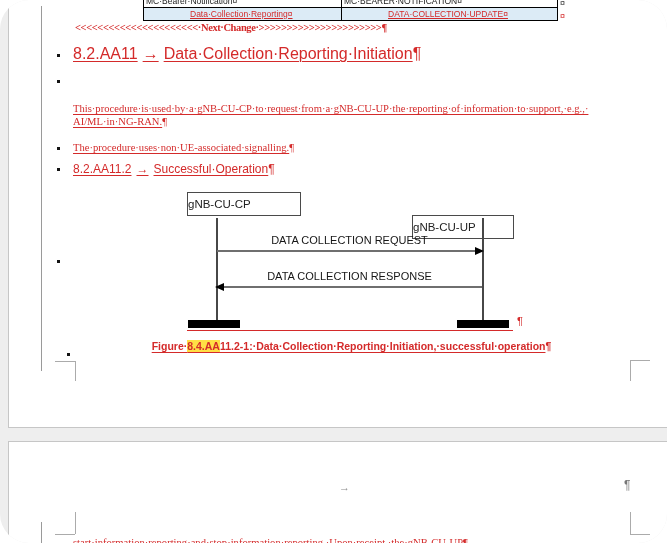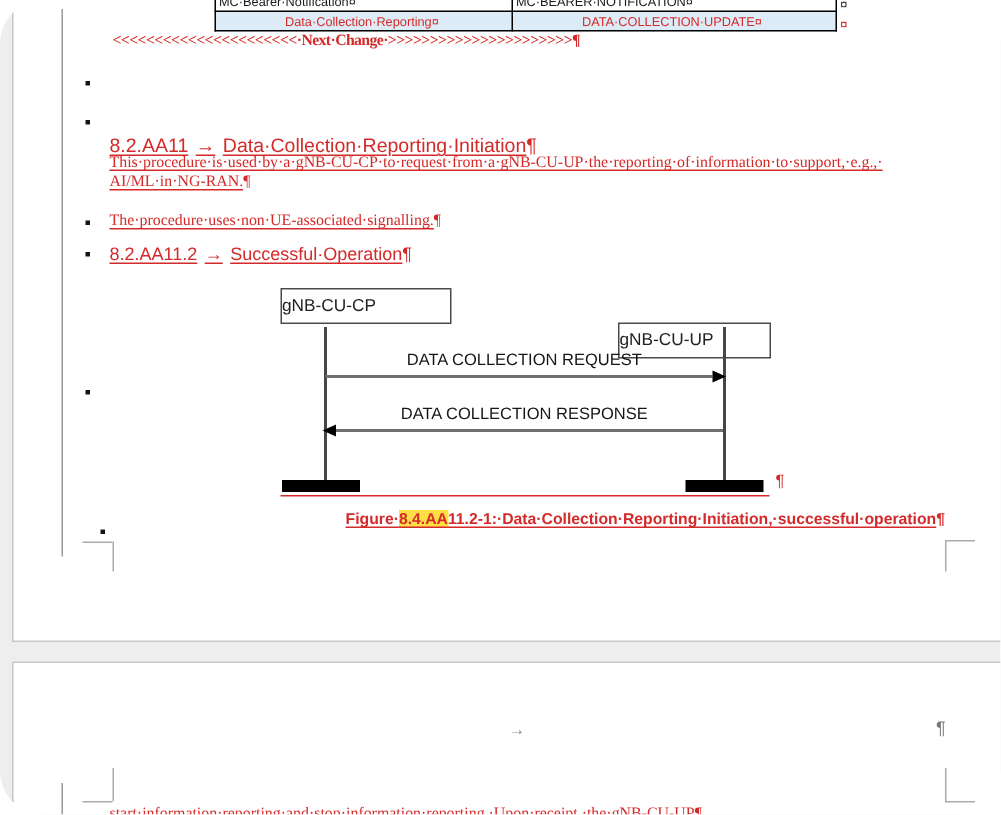--- a/index.html
+++ b/index.html
@@ -13,26 +13,26 @@
   .uwrap{text-decoration:underline;text-decoration-thickness:1px;text-underline-offset:2px;}
   .chgbar{position:absolute;width:1px;background:#9a9a9a;}
   .sq{position:absolute;width:3px;height:3px;background:#141414;}
   .crop{position:absolute;background:#ababab;}
   
   #tbl{position:absolute;left:134px;top:-4px;border-collapse:collapse;font-size:8.5px;line-height:1;color:#1a1a1a;}
   #tbl td{border:1px solid #000;height:12px;padding:0 2px;white-space:nowrap;}
   #tbl td.c1{width:193px;}
   #tbl td.c2{width:211px;}
   #tbl tr.hl td{background:#dcebf6;}
-  #tbl tr.hl td span{color:#d42a2a;padding-left:44px;}
+  #tbl tr.hl td span{color:#d42a2a;text-decoration:underline;padding-left:44px;}
   .endmark{position:absolute;left:551px;font-size:9px;line-height:1;}
   
   #nextchg{left:66px;top:24px;width:555px;text-align:left;font-family:"Liberation Serif",serif;
     font-weight:bold;font-size:10.5px;letter-spacing:-0.4px;}
-  .h1{left:64px;top:47px;font-size:13px;margin-top:44px;}
+  .h1{left:64px;top:47px;font-size:16px;}
   .h2{left:64px;top:77px;font-size:12px;}
   .h3{left:64px;top:164px;font-size:12px;}
   .heading .tabarrow{padding:0 5px;}
   .bodyline{left:64px;width:557px;font-size:10.6px;line-height:13px;font-family:"Liberation Serif",serif;
     color:#d42a2a;white-space:nowrap;}
   .just{white-space:normal;text-align:justify;text-align-last:justify;}
   
   .actorbox{position:absolute;height:22px;border:1.5px solid #4a4a4a;background:#fff;text-align:left;
     line-height:22px;font-size:11.5px;color:#222;}
   #actor1{left:178px;top:194px;width:112px;}
@@ -45,21 +45,21 @@
   #sh1{left:208px;top:252px;width:258px;}
   #sh2{left:215px;top:288px;width:258px;}
   .headR{position:absolute;left:466px;top:249px;width:0;height:0;
     border-left:9px solid #000;border-top:4px solid transparent;border-bottom:4px solid transparent;}
   .headL{position:absolute;left:206px;top:285px;width:0;height:0;
     border-right:9px solid #000;border-top:4px solid transparent;border-bottom:4px solid transparent;}
   .bar{position:absolute;top:322px;width:52px;height:8px;background:#000;}
   #bar1{left:179px;} #bar2{left:448px;}
   #figul{left:178px;top:332px;width:326px;height:1px;background:#d42a2a;}
   #figpil{left:508px;top:317px;font-size:11px;}
-  #caption{left:64px;top:342px;width:557px;text-align:right;font-size:10.5px;font-weight:bold;}
+  #caption{left:64px;top:342px;width:557px;text-align:center;font-size:10.5px;font-weight:bold;}
   #caption .hlyellow{background:#ffdf45;}
   
   #hdrarrow{left:330px;top:39px;color:#8c8c8c;font-size:11px;}
   #hdrpil{left:615px;top:36px;color:#777;font-size:12px;}
 </style>
 </head>
 <body>
 
 <div class="viewport">
 

